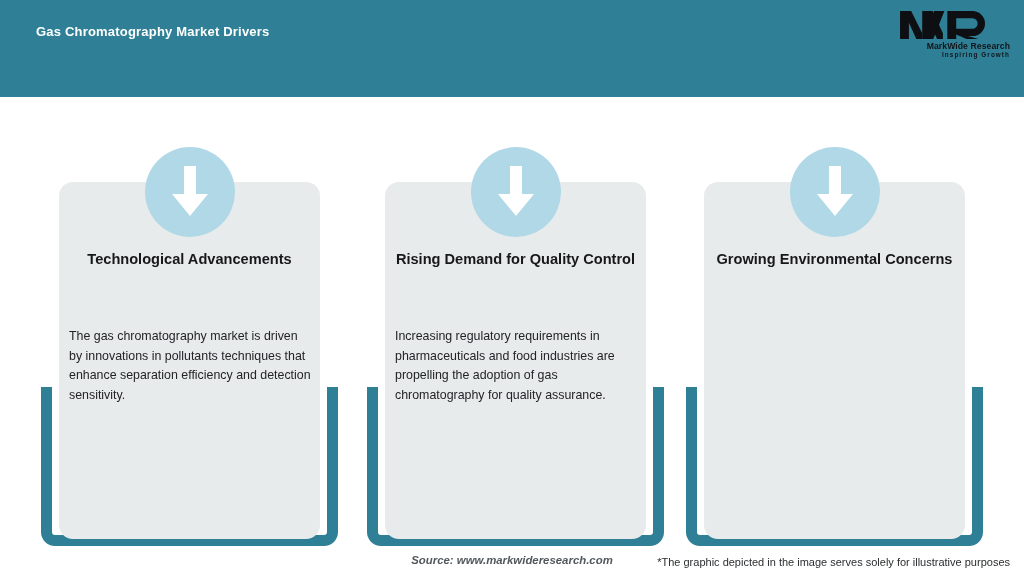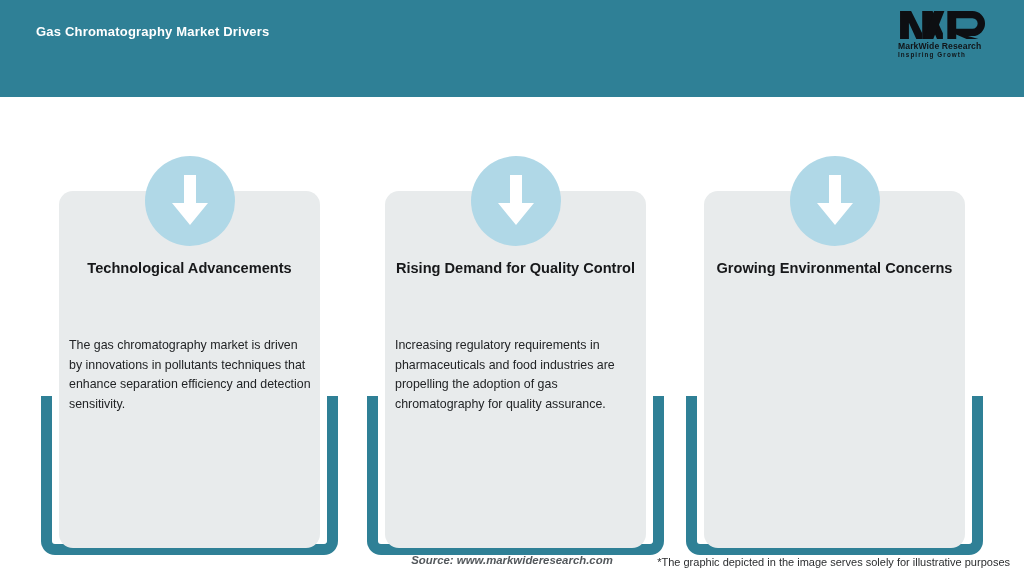--- a/index.html
+++ b/index.html
@@ -35,21 +35,21 @@
     white-space: nowrap;
   }
 
   
   .logo {
     position: absolute;
     right: 14px;
     top: 8px;
     width: 112px;
     height: 58px;
-    text-align: left;
+    text-align: right;
   }
   .logo-mark {
     display: block;
     width: 112px;
     height: 34px;
   }
   .logo-name {
     display: block;
     font-size: 8.6px;
     font-weight: bold;
@@ -70,21 +70,21 @@
   
   .cards {
     position: absolute;
     left: 0;
     top: 97px;
     width: 1024px;
     height: 440px;
   }
   .card-wrap {
     position: absolute;
-    top: 13px;
+    top: 4px;
     height: 446px;
   }
   .card-wrap.c1 { left: 41px;  width: 297px; }
   .card-wrap.c2 { left: 367px; width: 297px; }
   .card-wrap.c3 { left: 686px; width: 297px; }
 
   
   .frame {
     position: absolute;
     left: 0;

